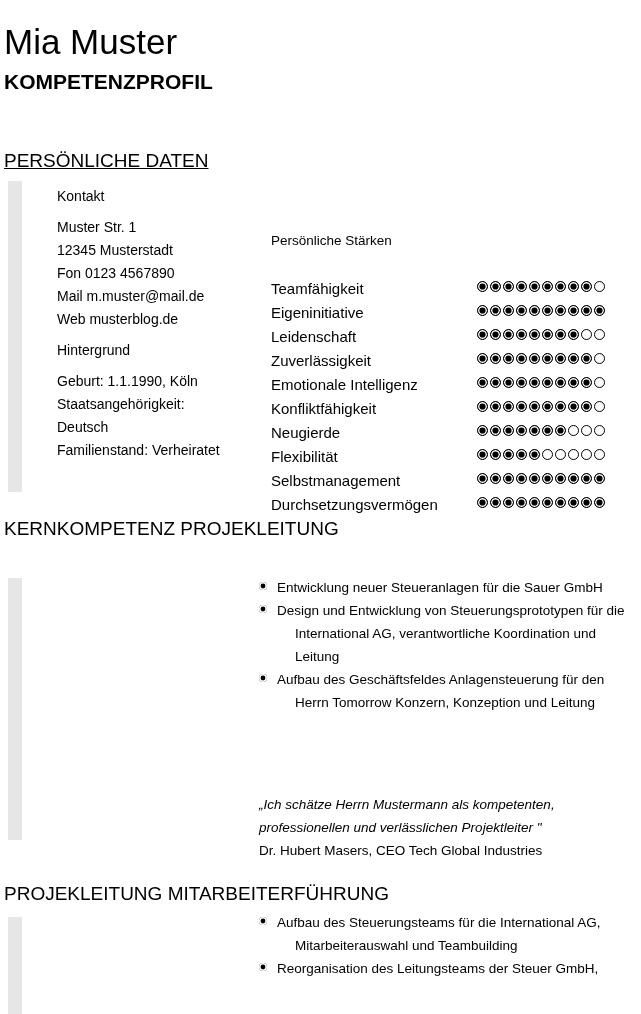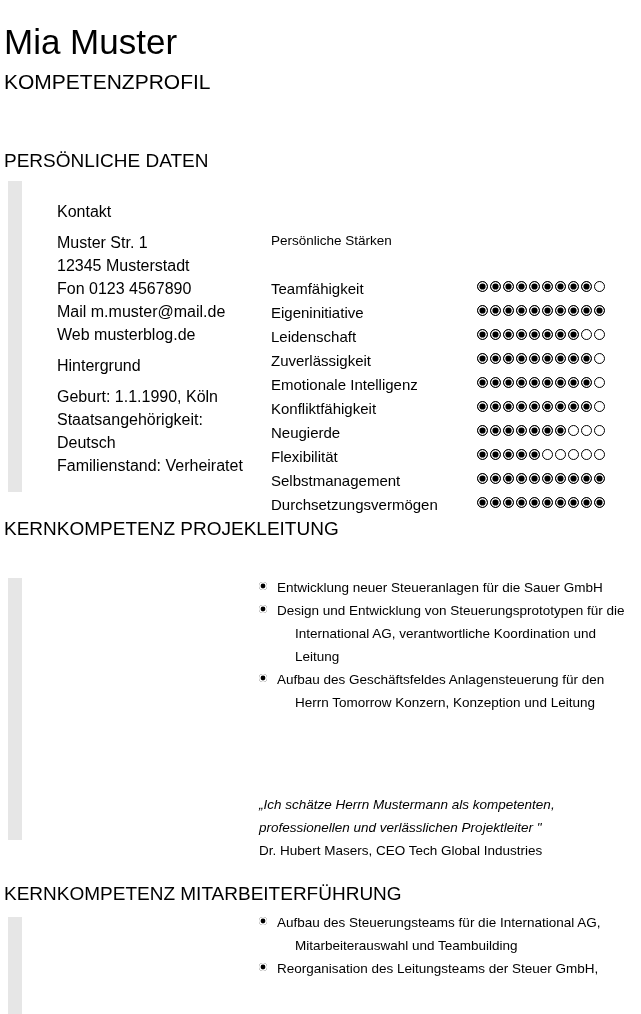--- a/index.html
+++ b/index.html
@@ -31,56 +31,55 @@
     font-weight: 400;
     letter-spacing: 0px;
     line-height: 42px;
     white-space: nowrap;
   }
   .subtitle {
     position: absolute;
     left: 4px;
     top: 52px;
     font-size: 21px;
-    font-weight: 400;
+    font-weight: 700;
     line-height: 26px;
     white-space: nowrap;
   }
   .section-heading {
     position: absolute;
     left: 4px;
     font-size: 19px;
     font-weight: 400;
     line-height: 24px;
     white-space: nowrap;
   }
-  #sec-personal { top: 130px; }
+  #sec-personal { top: 130px; text-decoration: underline; }
   #sec-project  { top: 498px; }
   #sec-people   { top: 863px; }
 
   
   .accent-bar {
     position: absolute;
     left: 8px;
     width: 14px;
     background: #e6e6e6;
   }
   #bar-1 { top: 181px; height: 311px; }
   #bar-2 { top: 578px; height: 262px; }
   #bar-3 { top: 917px; height: 97px; }
 
   
   .col-left {
     position: absolute;
     left: 57px;
     top: 185px;
     width: 195px;
-    font-size: 16px;
+    font-size: 14px;
     line-height: 23px;
-    margin-top: 15px;
   }
   .col-left .label { margin: 0 0 8px 0; }
   .col-left .block { margin: 0 0 8px 0; }
   .col-left .block div { white-space: nowrap; }
 
   
   .col-right {
     position: absolute;
     left: 271px;
     top: 185px;
@@ -379,21 +378,21 @@
         <span class="bullet-cont">Herrn Tomorrow Konzern, Konzeption und Leitung</span>
       </div>
     </div>
 
   <div class="quote-block">
     <div class="quote-line">„Ich schätze Herrn Mustermann als kompetenten,</div>
     <div class="quote-line">professionellen und verlässlichen Projektleiter "</div>
     <div class="quote-attrib">Dr. Hubert Masers, CEO Tech Global Industries</div>
   </div>
 
-  <h3 class="section-heading" id="sec-people">KERNKOMPETENZ MITARBEITERFÜHRUNG</h3>
+  <h3 class="section-heading" id="sec-people">PROJEKLEITUNG MITARBEITERFÜHRUNG</h3>
 
   <div class="accent-bar" id="bar-3"></div>
 
   <div class="content-block" id="block-people">
       <div class="bullet-item">
         <span class="bullet-glyph"></span>
         <span class="bullet-text">Aufbau des Steuerungsteams für die International AG,</span>
         <span class="bullet-cont">Mitarbeiterauswahl und Teambuilding</span>
       </div>
       <div class="bullet-item">

